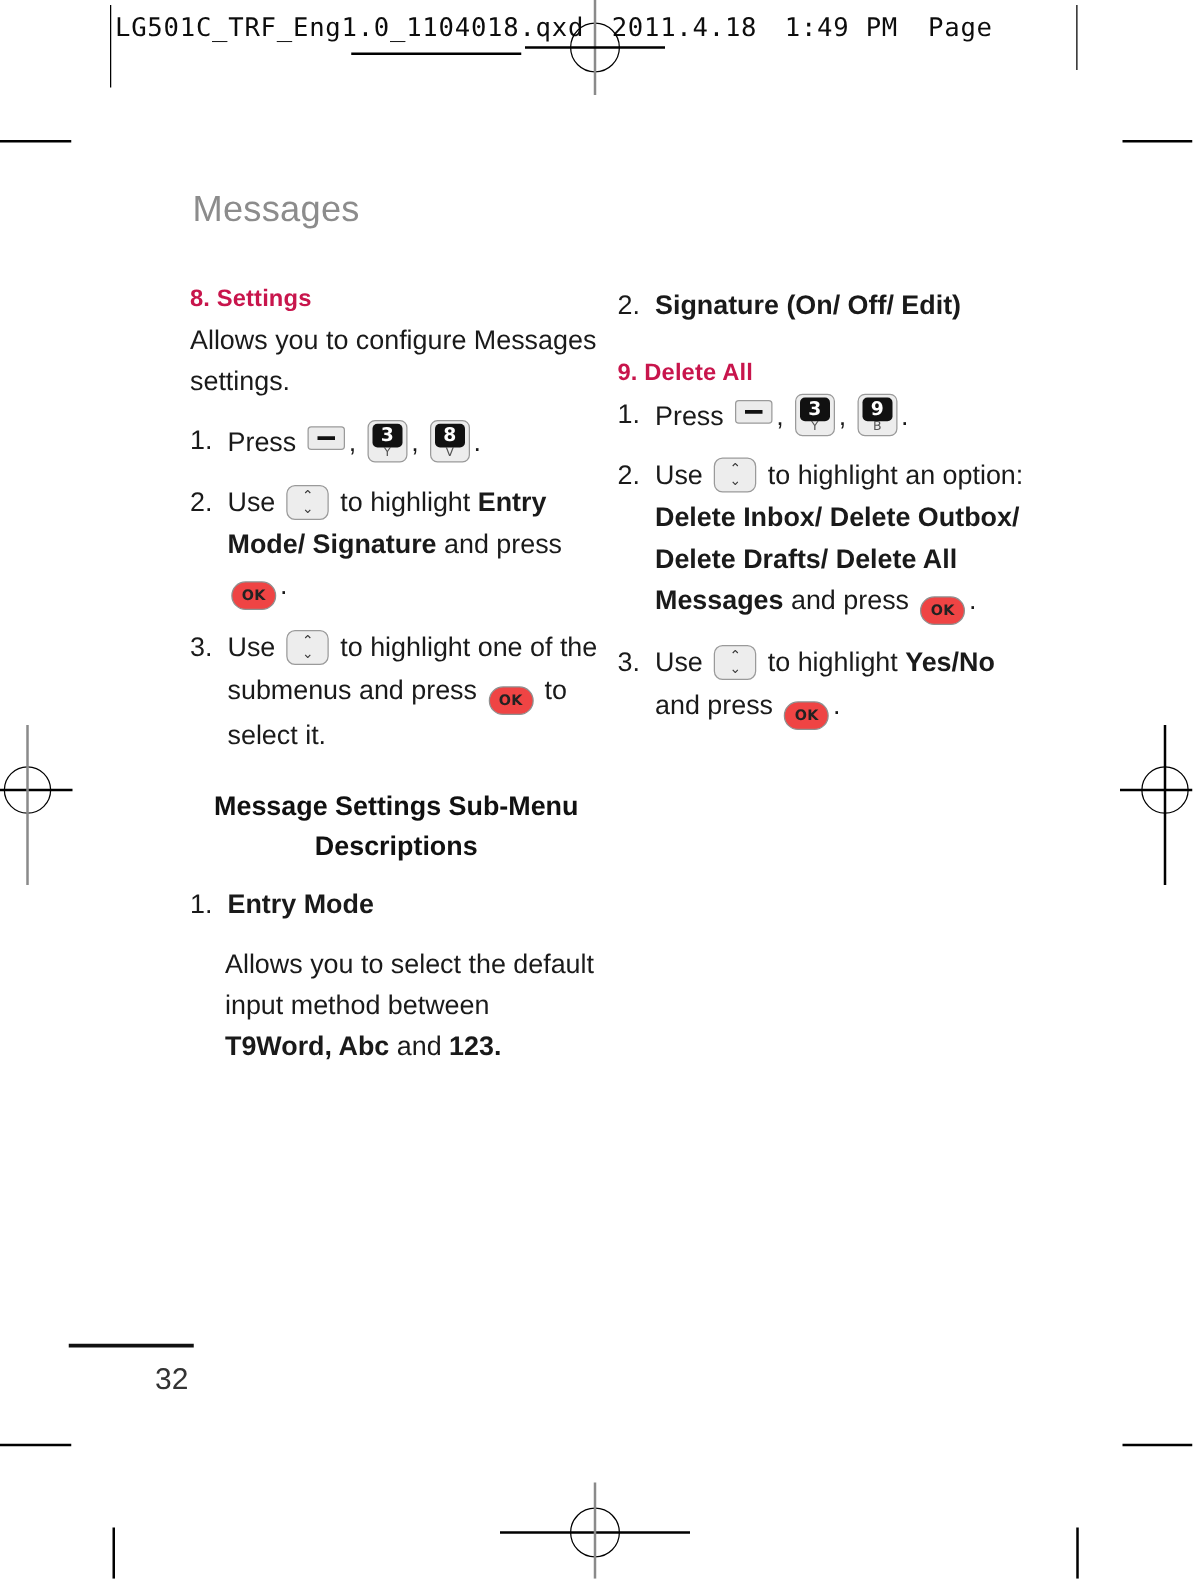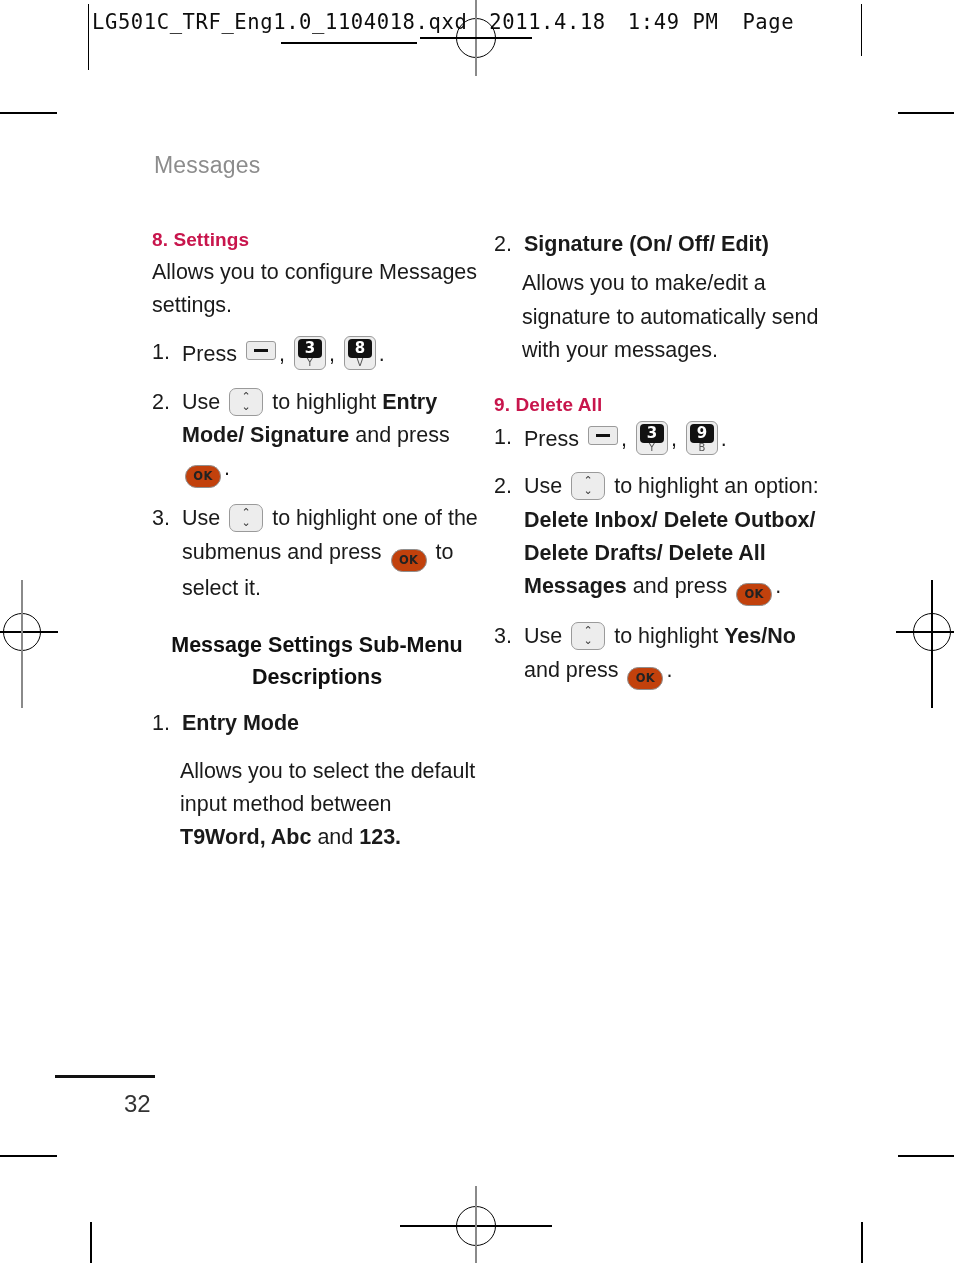--- a/index.html
+++ b/index.html
@@ -50,21 +50,21 @@
 
   
   .page {
     position: absolute;
     left: 0; top: 0; right: 0; bottom: 0;
   }
 
   .chapter-title {
     position: absolute;
     left: 154px; top: 152px;
-    font-size: 23px;
+    font-size: 29px;
     color: #8c8c8c;
     font-weight: 400;
     letter-spacing: 0.2px;
   }
 
   .col {
     position: absolute;
     top: 228px;
     width: 330px;
     font-size: 21.5px;
@@ -191,21 +191,21 @@
     font-family: "DejaVu Sans", sans-serif;
   }
   .key-nav .up { top: 3px; }
   .key-nav .dn { bottom: 3px; }
 
   
   .key-ok {
     width: 36px; height: 23px;
     border: 1.8px solid #8f8f8f;
     border-radius: 12px;
-    background: #c2410c;
+    background: #ef4444;
     color: #222;
     font-family: "DejaVu Sans", sans-serif;
     font-size: 11.5px;
     font-weight: 600;
     line-height: 20px;
     text-align: center;
     letter-spacing: 0.3px;
     vertical-align: -5px;
   }
 
@@ -305,21 +305,20 @@
 
   </div>
 
   <div class="col col-right">
 
     <div class="li" style="margin-bottom:6px;">
       <span class="num">2.</span>
       <span class="body"><b>Signature (On/ Off/ Edit)</b></span>
     </div>
 
-    <div class="sub">Allows you to make/edit a signature to automatically send with your messages.</div>
 
     <h2 class="sec mt">9. Delete All</h2>
 
 
     <div class="li">
       <span class="num">1.</span>
       <span class="body"><span>Press</span>
         <span class="key key-minus"></span>,
         <span class="key key-num"><span class="digit">3</span><span class="letter">Y</span></span>,
         <span class="key key-num"><span class="digit">9</span><span class="letter">B</span></span><span>.</span>

